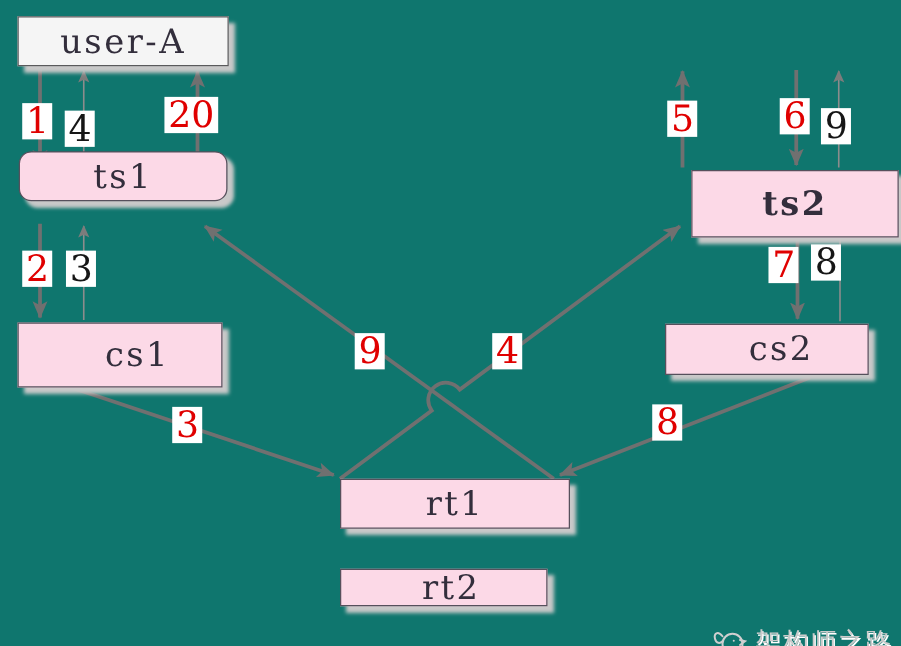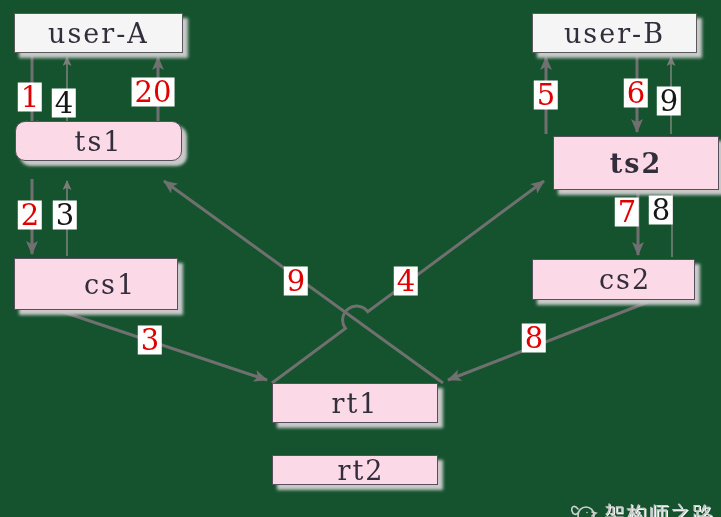--- a/index.html
+++ b/index.html
@@ -1,19 +1,19 @@
 <!DOCTYPE html>
 <html><head>
 <meta charset="utf-8">
 <style>
   html,body{margin:0;padding:0;background:#ffffff;}
   .canvas{
     position:relative;
     width:721px;height:517px;
-    background:#14532d;
+    background:#0f766e;
     overflow:hidden;
     font-family:"DejaVu Serif","Liberation Serif",serif;
   }
   .wires{position:absolute;left:0;top:0;width:721px;height:517px;}
   .node{
     position:absolute;
     display:flex;align-items:center;justify-content:center;
     border:1.6px solid #56505c;
     box-shadow:5px 5px 3px #c9c9c9;
     font-size:27px;
@@ -75,36 +75,33 @@
 
     <line x1="443" y1="383" x2="164" y2="181" stroke="#707070" stroke-width="3" marker-end="url(#mh)"></line>
     <path d="M272,383 L345.4,328.5 A14,14 0 0 1 367.8,311.7 L544,181" fill="none" stroke="#707070" stroke-width="3" marker-end="url(#mh)"></path>
     <line x1="30" y1="301" x2="267" y2="380" stroke="#707070" stroke-width="3" marker-end="url(#mh)"></line>
     <line x1="648" y1="302" x2="448" y2="380" stroke="#707070" stroke-width="3" marker-end="url(#mh)"></line>
   </svg>
 
   <div class="node gray" style="left:14px;top:13px;width:169px;height:40px;">
     <span>user-A</span>
   </div>
-  <div class="node gray" style="left:532px;top:13px;width:165px;height:40px;">
-    <span>user-B</span>
-  </div>
   <div class="node pink" style="left:15px;top:121px;width:167px;height:40px;border-radius:10px;">
     <span>ts1</span>
   </div>
   <div class="node pink" style="left:553px;top:136px;width:166px;height:54px;font-weight:bold;">
     <span>ts2</span>
   </div>
   <div class="node pink" style="left:14px;top:258px;width:164px;height:52px;padding-left:28px;">
     <span>cs1</span>
   </div>
   <div class="node pink" style="left:532px;top:259px;width:163px;height:41px;padding-left:23px;">
     <span>cs2</span>
   </div>
-  <div class="node pink" style="left:272px;top:383px;width:166px;height:40px;">
+  <div class="node pink" style="left:272px;top:383px;width:184px;height:40px;">
     <span>rt1</span>
   </div>
   <div class="node pink" style="left:272px;top:455px;width:166px;height:30px;padding-left:12px;">
     <span>rt2</span>
   </div>
 
   <span class="lbl red" style="left:30px;top:97px;">1</span>
   <span class="lbl blk" style="left:64px;top:103px;">4</span>
   <span class="lbl red" style="left:153px;top:92px;">20</span>
   <span class="lbl red" style="left:30px;top:215px;">2</span>

